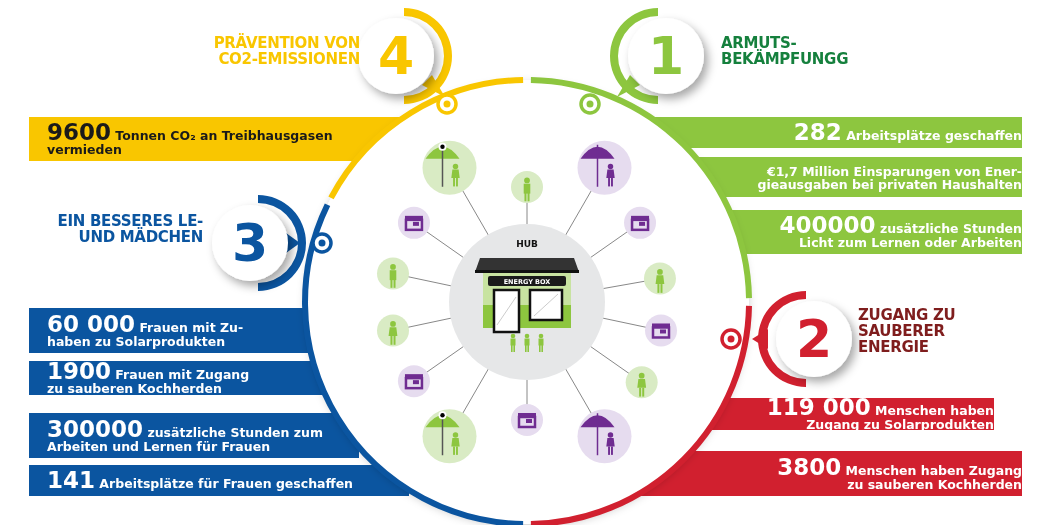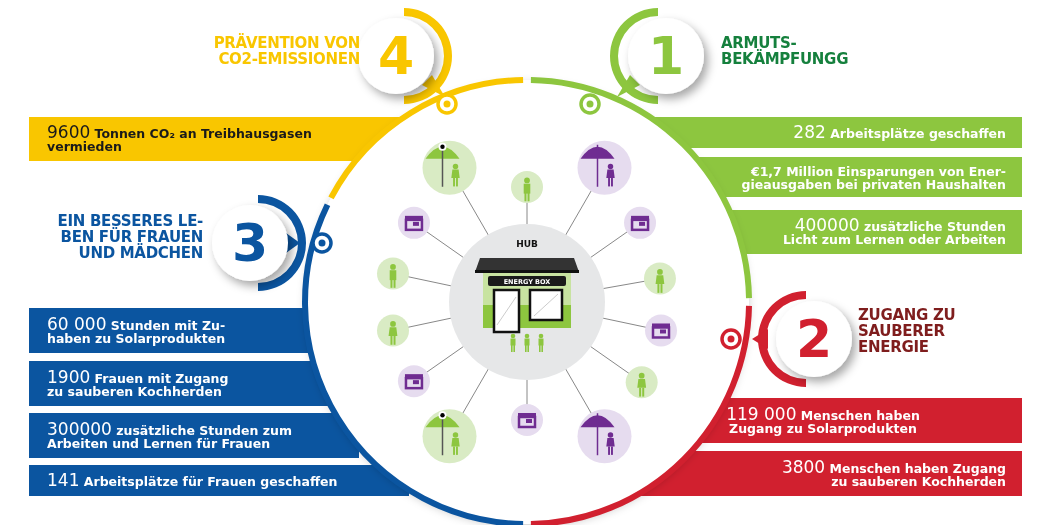--- a/index.html
+++ b/index.html
@@ -5,24 +5,24 @@
   * { box-sizing: border-box; margin: 0; padding: 0; }
   html, body { width: 1048px; height: 525px; background: #ffffff; overflow: hidden; }
   body { position: relative; font-family: "DejaVu Sans", "Liberation Sans", sans-serif; }
   .band {
     position: absolute;
     color: #fff;
     font-weight: bold;
     line-height: 1.0;
     display: flex; flex-direction: column; justify-content: center;
   }
-  .band .num { font-size: 17px; font-weight: normal; }
+  .band .num { font-size: 23px; font-weight: bold; }
   .band .txt { font-size: 12.5px; }
   .band.left { padding-left: 18px; text-align: left; }
-  .band.right { padding-right: 16px; text-align: right; }
+  .band.right { text-align: right; }
   .band.yellow { background: #f9c600; color: #1a1a1a; }
   .band.green { background: #8dc63f; }
   .band.blue { background: #0b55a0; }
   .band.red { background: #d1202f; }
   .band .line { display: block; white-space: nowrap; }
 
   .heading {
     position: absolute;
     font-weight: bold;
     font-size: 15px;
@@ -51,36 +51,36 @@
 <div class="band green right" style="left:650px; top:157px; width:372px; height:40px;">
   <span class="line"><span class="txt">€1,7 Million</span><span class="txt"> Einsparungen von Ener-</span></span>
   <span class="line txt">gieausgaben bei privaten Haushalten</span>
 </div>
 <div class="band green right" style="left:680px; top:210px; width:342px; height:44px;">
   <span class="line"><span class="num">400000</span><span class="txt"> zusätzliche Stunden</span></span>
   <span class="line txt">Licht zum Lernen oder Arbeiten</span>
 </div>
 
 <div class="band blue left" style="left:29px; top:308px; width:300px; height:45px;">
-  <span class="line"><span class="num">60 000</span><span class="txt"> Stunden mit Zu-</span></span>
+  <span class="line"><span class="num">60 000</span><span class="txt"> Frauen mit Zu-</span></span>
   <span class="line txt">haben zu Solarprodukten</span>
 </div>
-<div class="band blue left" style="left:29px; top:361px; width:310px; height:45px;">
+<div class="band blue left" style="left:29px; top:361px; width:310px; height:34px;">
   <span class="line"><span class="num">1900</span><span class="txt"> Frauen mit Zugang</span></span>
   <span class="line txt">zu sauberen Kochherden</span>
 </div>
 <div class="band blue left" style="left:29px; top:413px; width:330px; height:45px;">
   <span class="line"><span class="num">300000</span><span class="txt"> zusätzliche Stunden zum</span></span>
   <span class="line txt">Arbeiten und Lernen für Frauen</span>
 </div>
 <div class="band blue left" style="left:29px; top:465px; width:380px; height:31px;">
   <span class="line"><span class="num">141</span><span class="txt"> Arbeitsplätze für Frauen geschaffen</span></span>
 </div>
 
-<div class="band red right" style="left:640px; top:398px; width:382px; height:45px;align-items:center;">
+<div class="band red right" style="left:612px; top:398px; width:382px; height:32px;">
   <span class="line"><span class="num">119 000</span><span class="txt"> Menschen haben</span></span>
   <span class="line txt">Zugang zu Solarprodukten</span>
 </div>
 <div class="band red right" style="left:640px; top:451px; width:382px; height:45px;">
   <span class="line"><span class="num">3800</span><span class="txt"> Menschen haben Zugang</span></span>
   <span class="line txt">zu sauberen Kochherden</span>
 </div>
 
 <svg id="ring-svg" width="1048" height="525" viewBox="0 0 1048 525">
   <defs>
@@ -317,20 +317,19 @@
 <div class="heading" style="right:688px; top:36px; color:#f9c600; text-align:right;">
   <span class="line">PRÄVENTION VON</span>
   <span class="line">CO2-EMISSIONEN</span>
 </div>
 <div class="heading" style="left:721px; top:36px; color:#15803d;">
   <span class="line">ARMUTS-</span>
   <span class="line">BEKÄMPFUNGG</span>
 </div>
 <div class="heading" style="right:845px; top:214px; color:#0b55a0; text-align:right;">
   <span class="line">EIN BESSERES LE-</span>
-  <span class="line">BEN FÜR FRAUEN</span>
   <span class="line">UND MÄDCHEN</span>
 </div>
 <div class="heading" style="left:858px; top:308px; color:#7f1d1d;">
   <span class="line">ZUGANG ZU</span>
   <span class="line">SAUBERER</span>
   <span class="line">ENERGIE</span>
 </div>
 
 </body></html>

